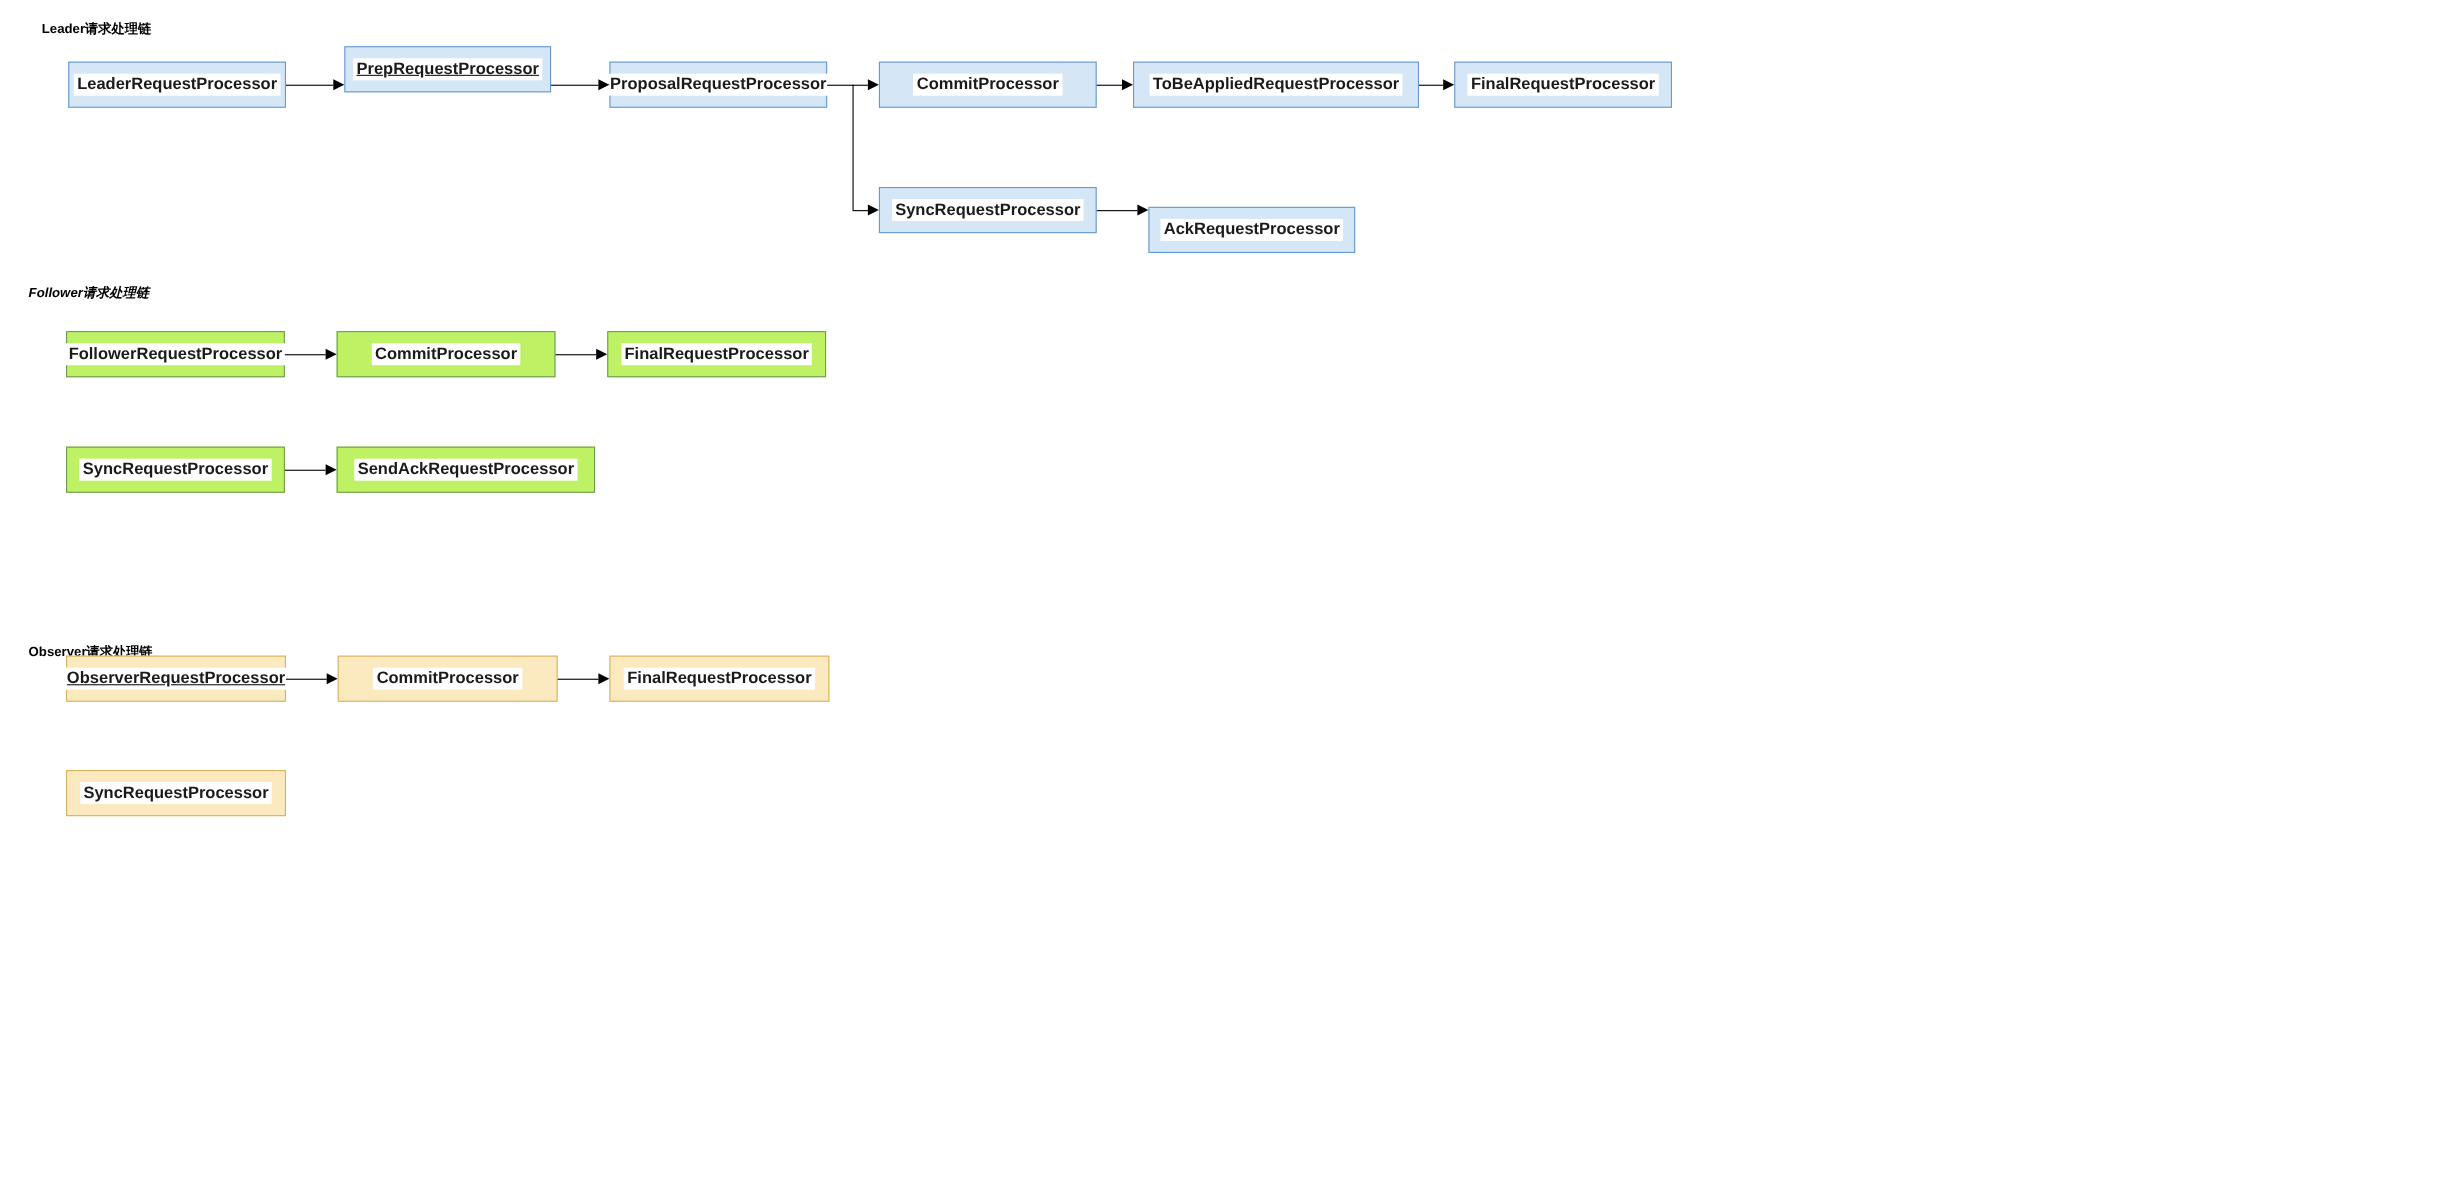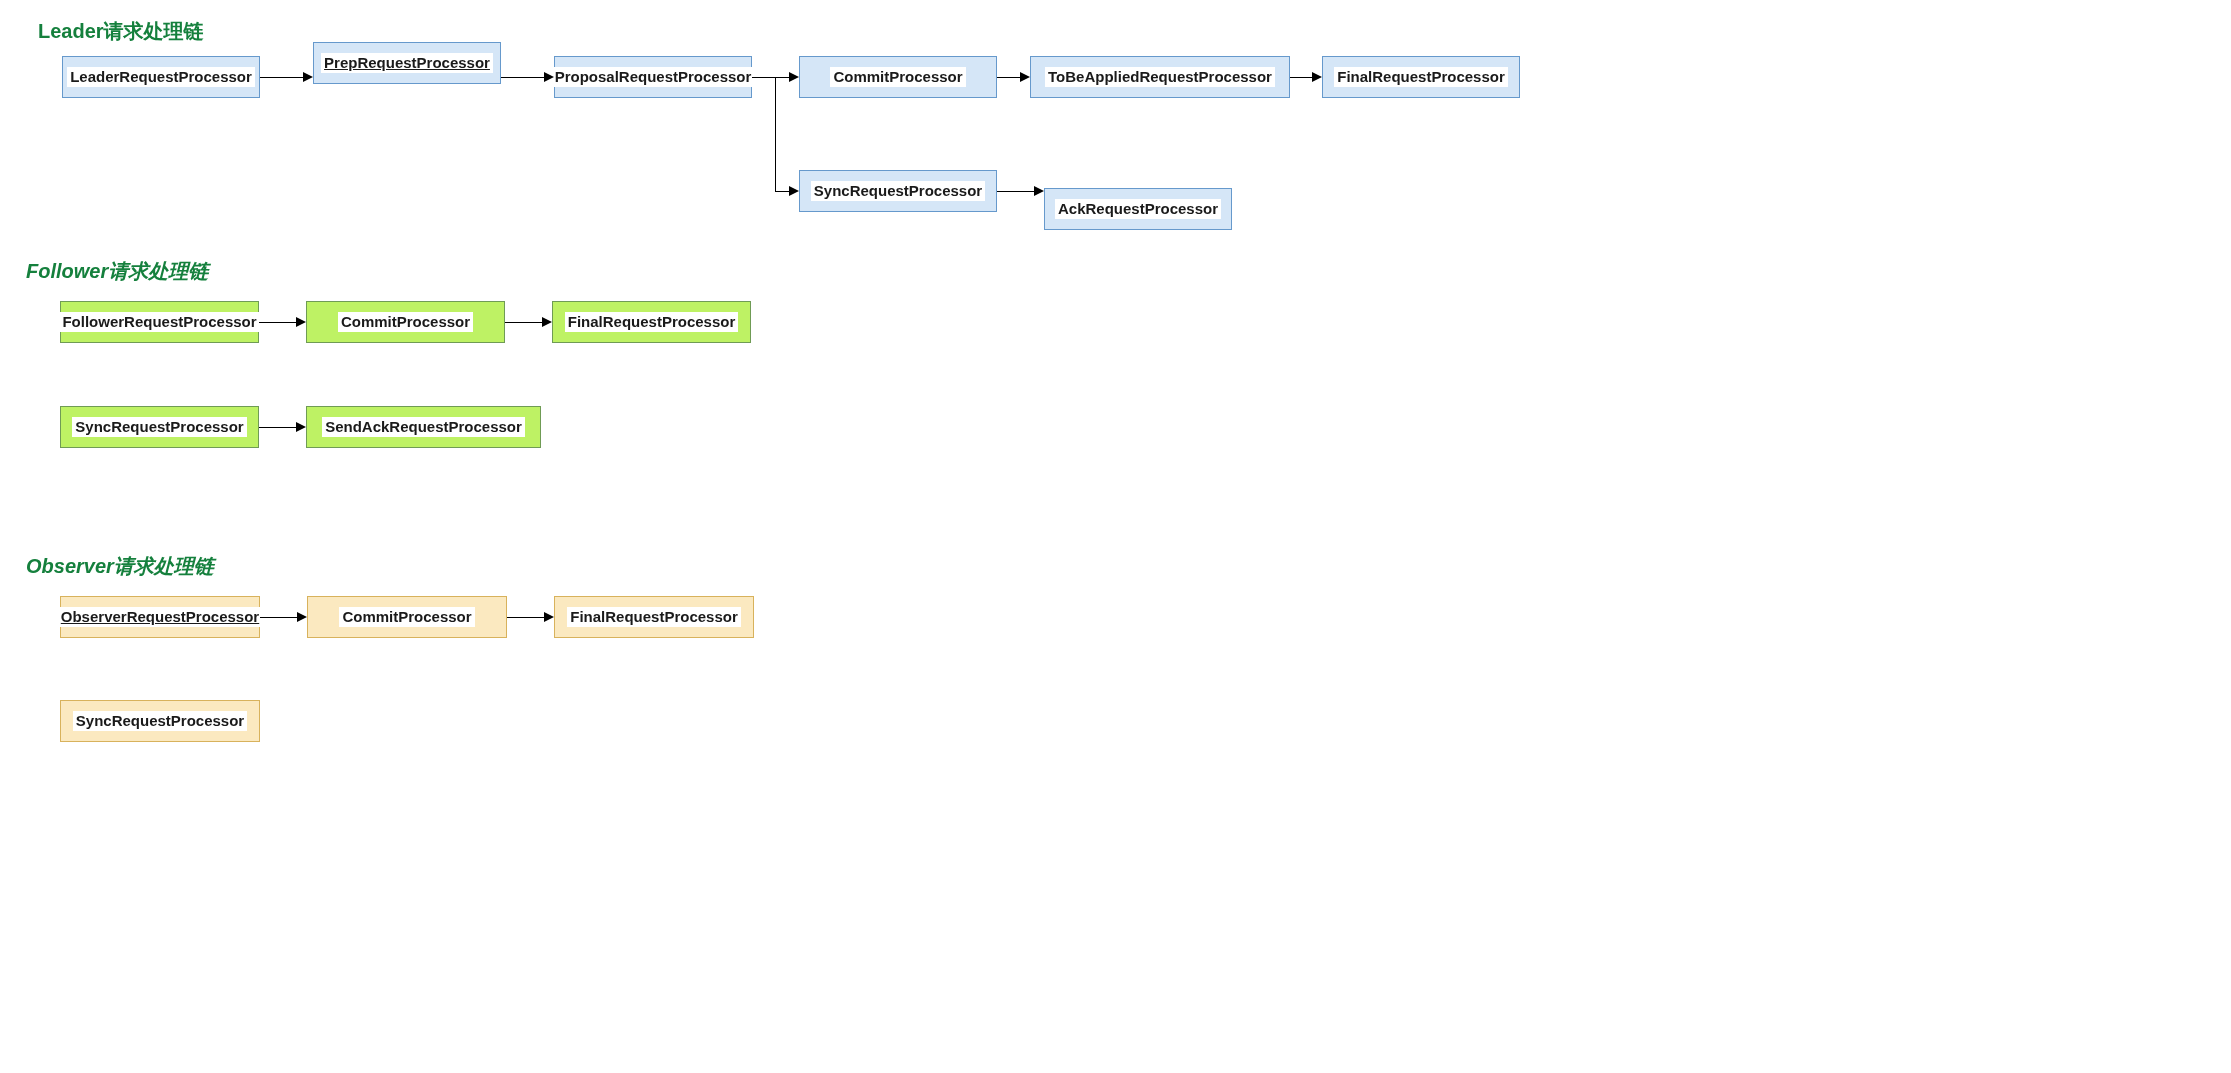--- a/index.html
+++ b/index.html
@@ -9,23 +9,23 @@
     }
     body {
       width: 2231px;
       height: 1073px;
       background: #ffffff;
       font-family: "Microsoft YaHei", Arial, sans-serif;
       position: relative;
     }
     .section-title {
       position: absolute;
-      font-size: 20px;
+      font-size: 12px;
       font-weight: bold;
-      color: #15803d;
+      color: #000000;
     }
     .node {
       position: absolute;
       display: flex;
       align-items: center;
       justify-content: center;
       font-size: 15px;
       font-weight: bold;
       color: #1a1a1a;
       border: 1px solid;
@@ -68,21 +68,21 @@
       border-top: 5px solid transparent;
       border-bottom: 5px solid transparent;
       border-left: 10px solid #000000;
     }
   </style>
 </head>
 <body>
 
 <div class="section-title" style="left:38px; top:18px;">Leader请求处理链</div>
 <div class="section-title" style="left:26px; top:258px;font-style:italic;">Follower请求处理链</div>
-<div class="section-title" style="left:26px; top:553px;font-style:italic;">Observer请求处理链</div>
+<div class="section-title" style="left:26px; top:584px;">Observer请求处理链</div>
 
 <div class="node blue" style="left:62px; top:56px; width:198px; height:42px;">
     <span class="inner-label">LeaderRequestProcessor</span>
   </div>
 <div class="node blue" style="left:313px; top:42px; width:188px; height:42px;text-decoration:underline;">
     <span class="inner-label">PrepRequestProcessor</span>
   </div>
 <div class="node blue" style="left:554px; top:56px; width:198px; height:42px;">
     <span class="inner-label">ProposalRequestProcessor</span>
   </div>

